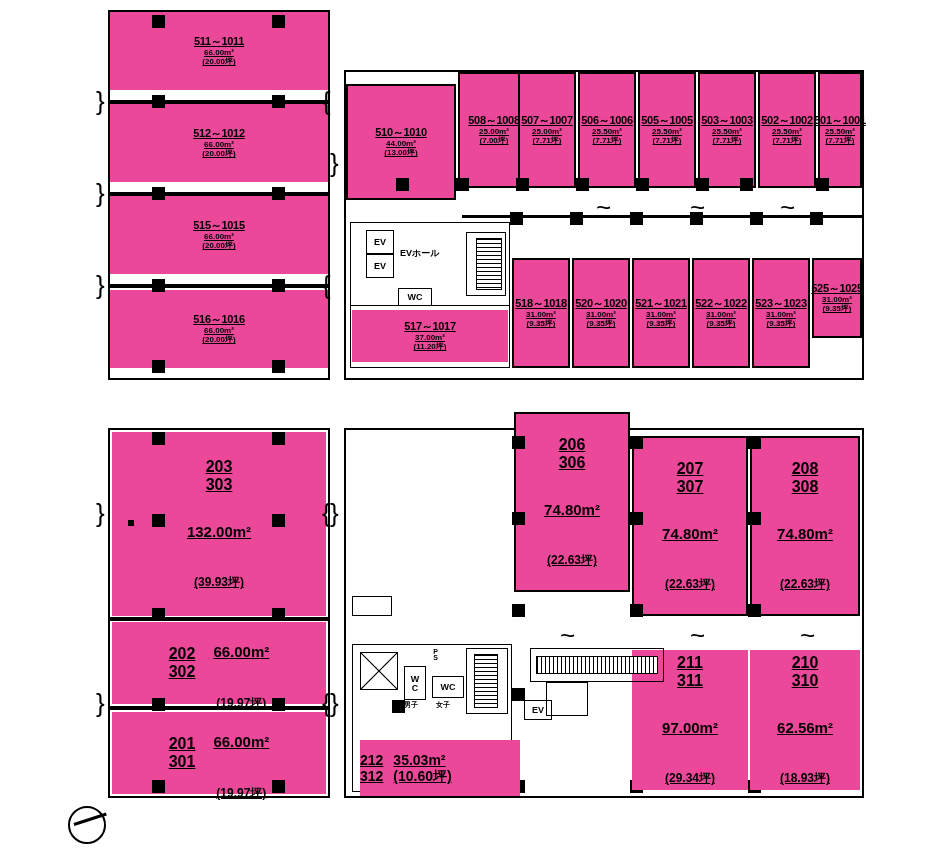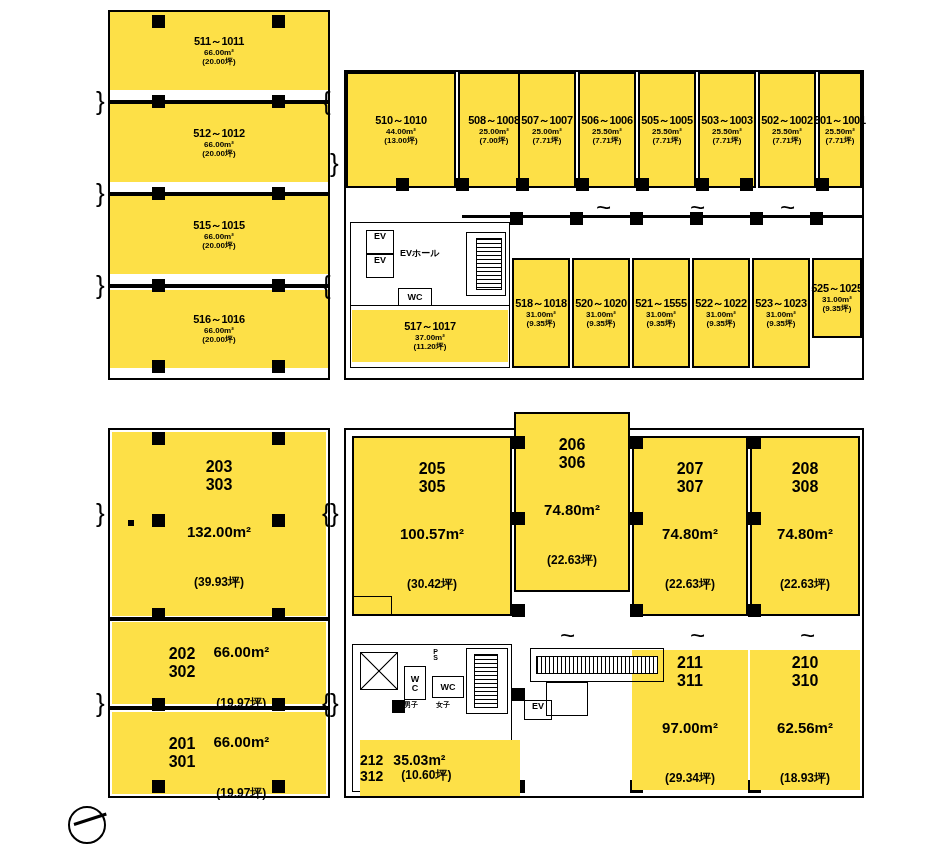--- a/index.html
+++ b/index.html
@@ -17,27 +17,28 @@
   }
   #sheet {
     position: absolute;
     left: 0; top: 0;
     width: 931px; height: 854px;
   }
   .room {
     position: absolute;
     box-sizing: border-box;
     border: 2px solid #000;
-    background: #fde047;
+    background: #ec4899;
     display: flex;
     flex-direction: column;
     align-items: center;
     justify-content: center;
     text-align: center;
     line-height: 1.15;
+    text-decoration: underline;
   }
   .room .ln { display: block; white-space: nowrap; }
   
   .small .l1 { font-size: 11px; font-weight: bold; letter-spacing: -0.3px; }
   .small .l2 { font-size: 8px; font-weight: bold; }
   .small .l3 { font-size: 8px; font-weight: bold; text-align: right; }
   
   .big .l1 { font-size: 16px; font-weight: bold; }
   .big .l2 { font-size: 16px; font-weight: bold; }
   .big .l3 { font-size: 15px; font-weight: bold; margin-top: 28px; }
@@ -74,21 +75,21 @@
     position: absolute;
     box-sizing: border-box;
     border: 1px solid #000;
     display: flex; align-items: center; justify-content: center;
     font-size: 9px; font-weight: bold;
   }
   .evbox {
     position: absolute;
     box-sizing: border-box;
     border: 1px solid #000;
-    display: flex; align-items: flex-start; justify-content: center;
+    display: flex; align-items: center; justify-content: center;
     font-size: 9px; font-weight: bold;
   }
   .stairs {
     position: absolute;
     box-sizing: border-box;
     border: 1px solid #000;
     background: repeating-linear-gradient(to bottom, #000 0 1px, #fff 1px 4px);
   }
   .stairs.h {
     background: repeating-linear-gradient(to right, #000 0 1px, #fff 1px 4px);
@@ -171,21 +172,21 @@
   <div class="pillar" style="left:272px; top:360px;"></div>
 
   <div class="bracket" style="left:96px; top:88px;">}</div>
   <div class="bracket" style="left:96px; top:180px;">}</div>
   <div class="bracket" style="left:96px; top:272px;">}</div>
   <div class="bracket" style="left:322px; top:88px;">{</div>
   <div class="bracket" style="left:322px; top:272px;">{</div>
 
   <div class="boxline" style="left:344px; top:70px; width:520px; height:310px; border-width:2px;"></div>
 
-  <div class="room small" style="left:346px; top:72px; width:110px; height:116px;">
+  <div class="room small" style="left:346px; top:84px; width:110px; height:116px;">
     <span class="ln l1">510～1010</span>
     <span class="ln l2">44.00m²</span>
     <span class="ln l3">(13.00坪)</span>
   </div>
   <div class="room small" style="left:458px; top:72px; width:72px; height:116px;">
     <span class="ln l1">508～1008</span>
     <span class="ln l2">25.00m²</span>
     <span class="ln l3">(7.00坪)</span>
   </div>
   <div class="room small" style="left:518px; top:72px; width:58px; height:116px;">
@@ -232,21 +233,21 @@
     <span class="ln l1">518～1018</span>
     <span class="ln l2">31.00m²</span>
     <span class="ln l3">(9.35坪)</span>
   </div>
   <div class="room small" style="left:572px; top:258px; width:58px; height:110px;">
     <span class="ln l1">520～1020</span>
     <span class="ln l2">31.00m²</span>
     <span class="ln l3">(9.35坪)</span>
   </div>
   <div class="room small" style="left:632px; top:258px; width:58px; height:110px;">
-    <span class="ln l1">521～1555</span>
+    <span class="ln l1">521～1021</span>
     <span class="ln l2">31.00m²</span>
     <span class="ln l3">(9.35坪)</span>
   </div>
   <div class="room small" style="left:692px; top:258px; width:58px; height:110px;">
     <span class="ln l1">522～1022</span>
     <span class="ln l2">31.00m²</span>
     <span class="ln l3">(9.35坪)</span>
   </div>
   <div class="room small" style="left:752px; top:258px; width:58px; height:110px;">
     <span class="ln l1">523～1023</span>
@@ -340,26 +341,20 @@
   <div class="pillar" style="left:272px; top:780px;"></div>
 
   <div class="bracket" style="left:96px; top:500px;">}</div>
   <div class="bracket" style="left:96px; top:690px;">}</div>
   <div class="bracket" style="left:322px; top:500px;">{</div>
   <div class="bracket" style="left:322px; top:690px;">{</div>
   <div class="tick" style="left:128px; top:520px; width:6px; height:6px;"></div>
 
   <div class="boxline" style="left:344px; top:428px; width:520px; height:370px; border-width:2px;"></div>
 
-  <div class="room big" style="left:352px; top:436px; width:160px; height:180px;">
-    <span class="ln l1">205</span>
-    <span class="ln l2">305</span>
-    <span class="ln l3">100.57m²</span>
-    <span class="ln l4">(30.42坪)</span>
-  </div>
   <div class="room big" style="left:514px; top:412px; width:116px; height:180px;">
     <span class="ln l1">206</span>
     <span class="ln l2">306</span>
     <span class="ln l3">74.80m²</span>
     <span class="ln l4">(22.63坪)</span>
   </div>
   <div class="room big" style="left:632px; top:436px; width:116px; height:180px;">
     <span class="ln l1">207</span>
     <span class="ln l2">307</span>
     <span class="ln l3">74.80m²</span>
@@ -429,21 +424,21 @@
   <div class="boxline" style="left:530px; top:648px; width:134px; height:34px;"></div>
   <div class="boxline" style="left:546px; top:682px; width:42px; height:34px;"></div>
 
   <div class="room big" style="left:360px; top:740px; width:160px; height:56px; border:none; align-items:flex-start;">
     <span class="rowlab" style="gap:10px;">
       <span class="ln" style="font-size:14px; font-weight:bold;">212</span>
       <span class="ln" style="font-size:14px; font-weight:bold;">35.03m²</span>
     </span>
     <span class="rowlab" style="gap:10px;">
       <span class="ln" style="font-size:14px; font-weight:bold;">312</span>
-      <span class="ln" style="font-size:12px; font-weight:bold;margin-left:8px;">(10.60坪)</span>
+      <span class="ln" style="font-size:14px; font-weight:bold;">(10.60坪)</span>
     </span>
   </div>
 
   <div class="bracket" style="left:330px; top:500px;">}</div>
   <div class="bracket" style="left:330px; top:690px;">}</div>
   <div class="bracket" style="left:560px; top:622px;">~</div>
   <div class="bracket" style="left:690px; top:622px;">~</div>
   <div class="bracket" style="left:800px; top:622px;">~</div>
 
   <div class="northmark" style="left:68px; top:806px;"></div>

